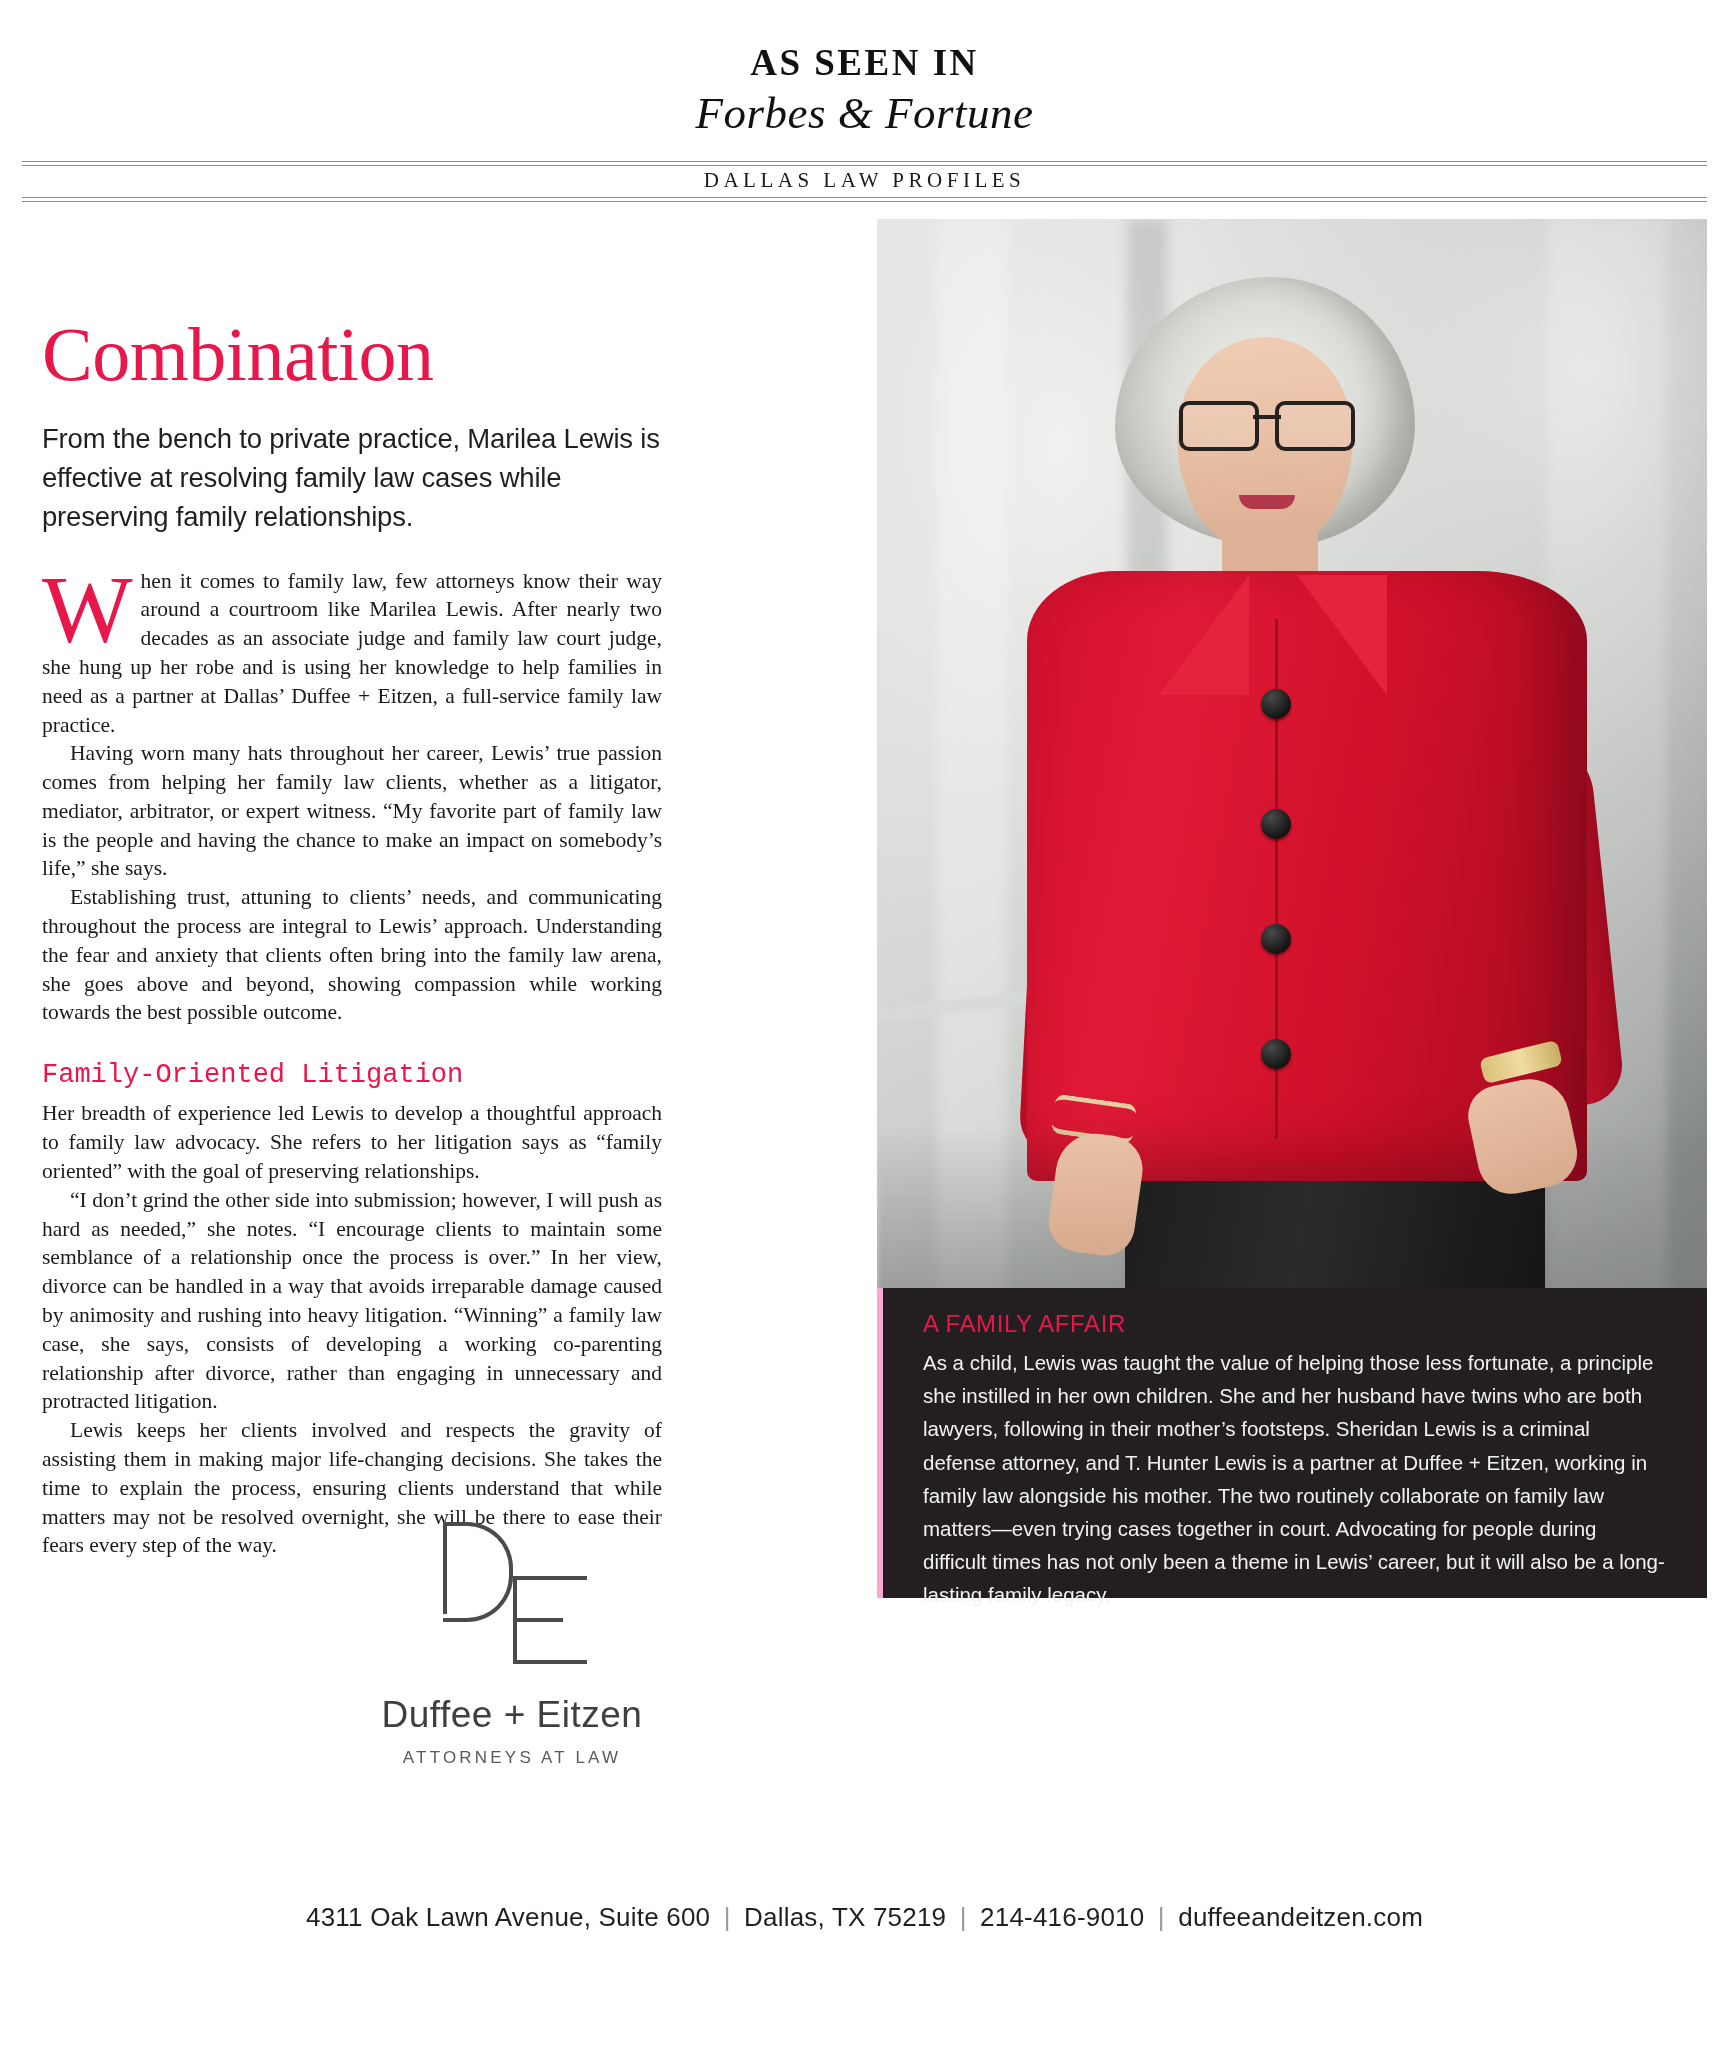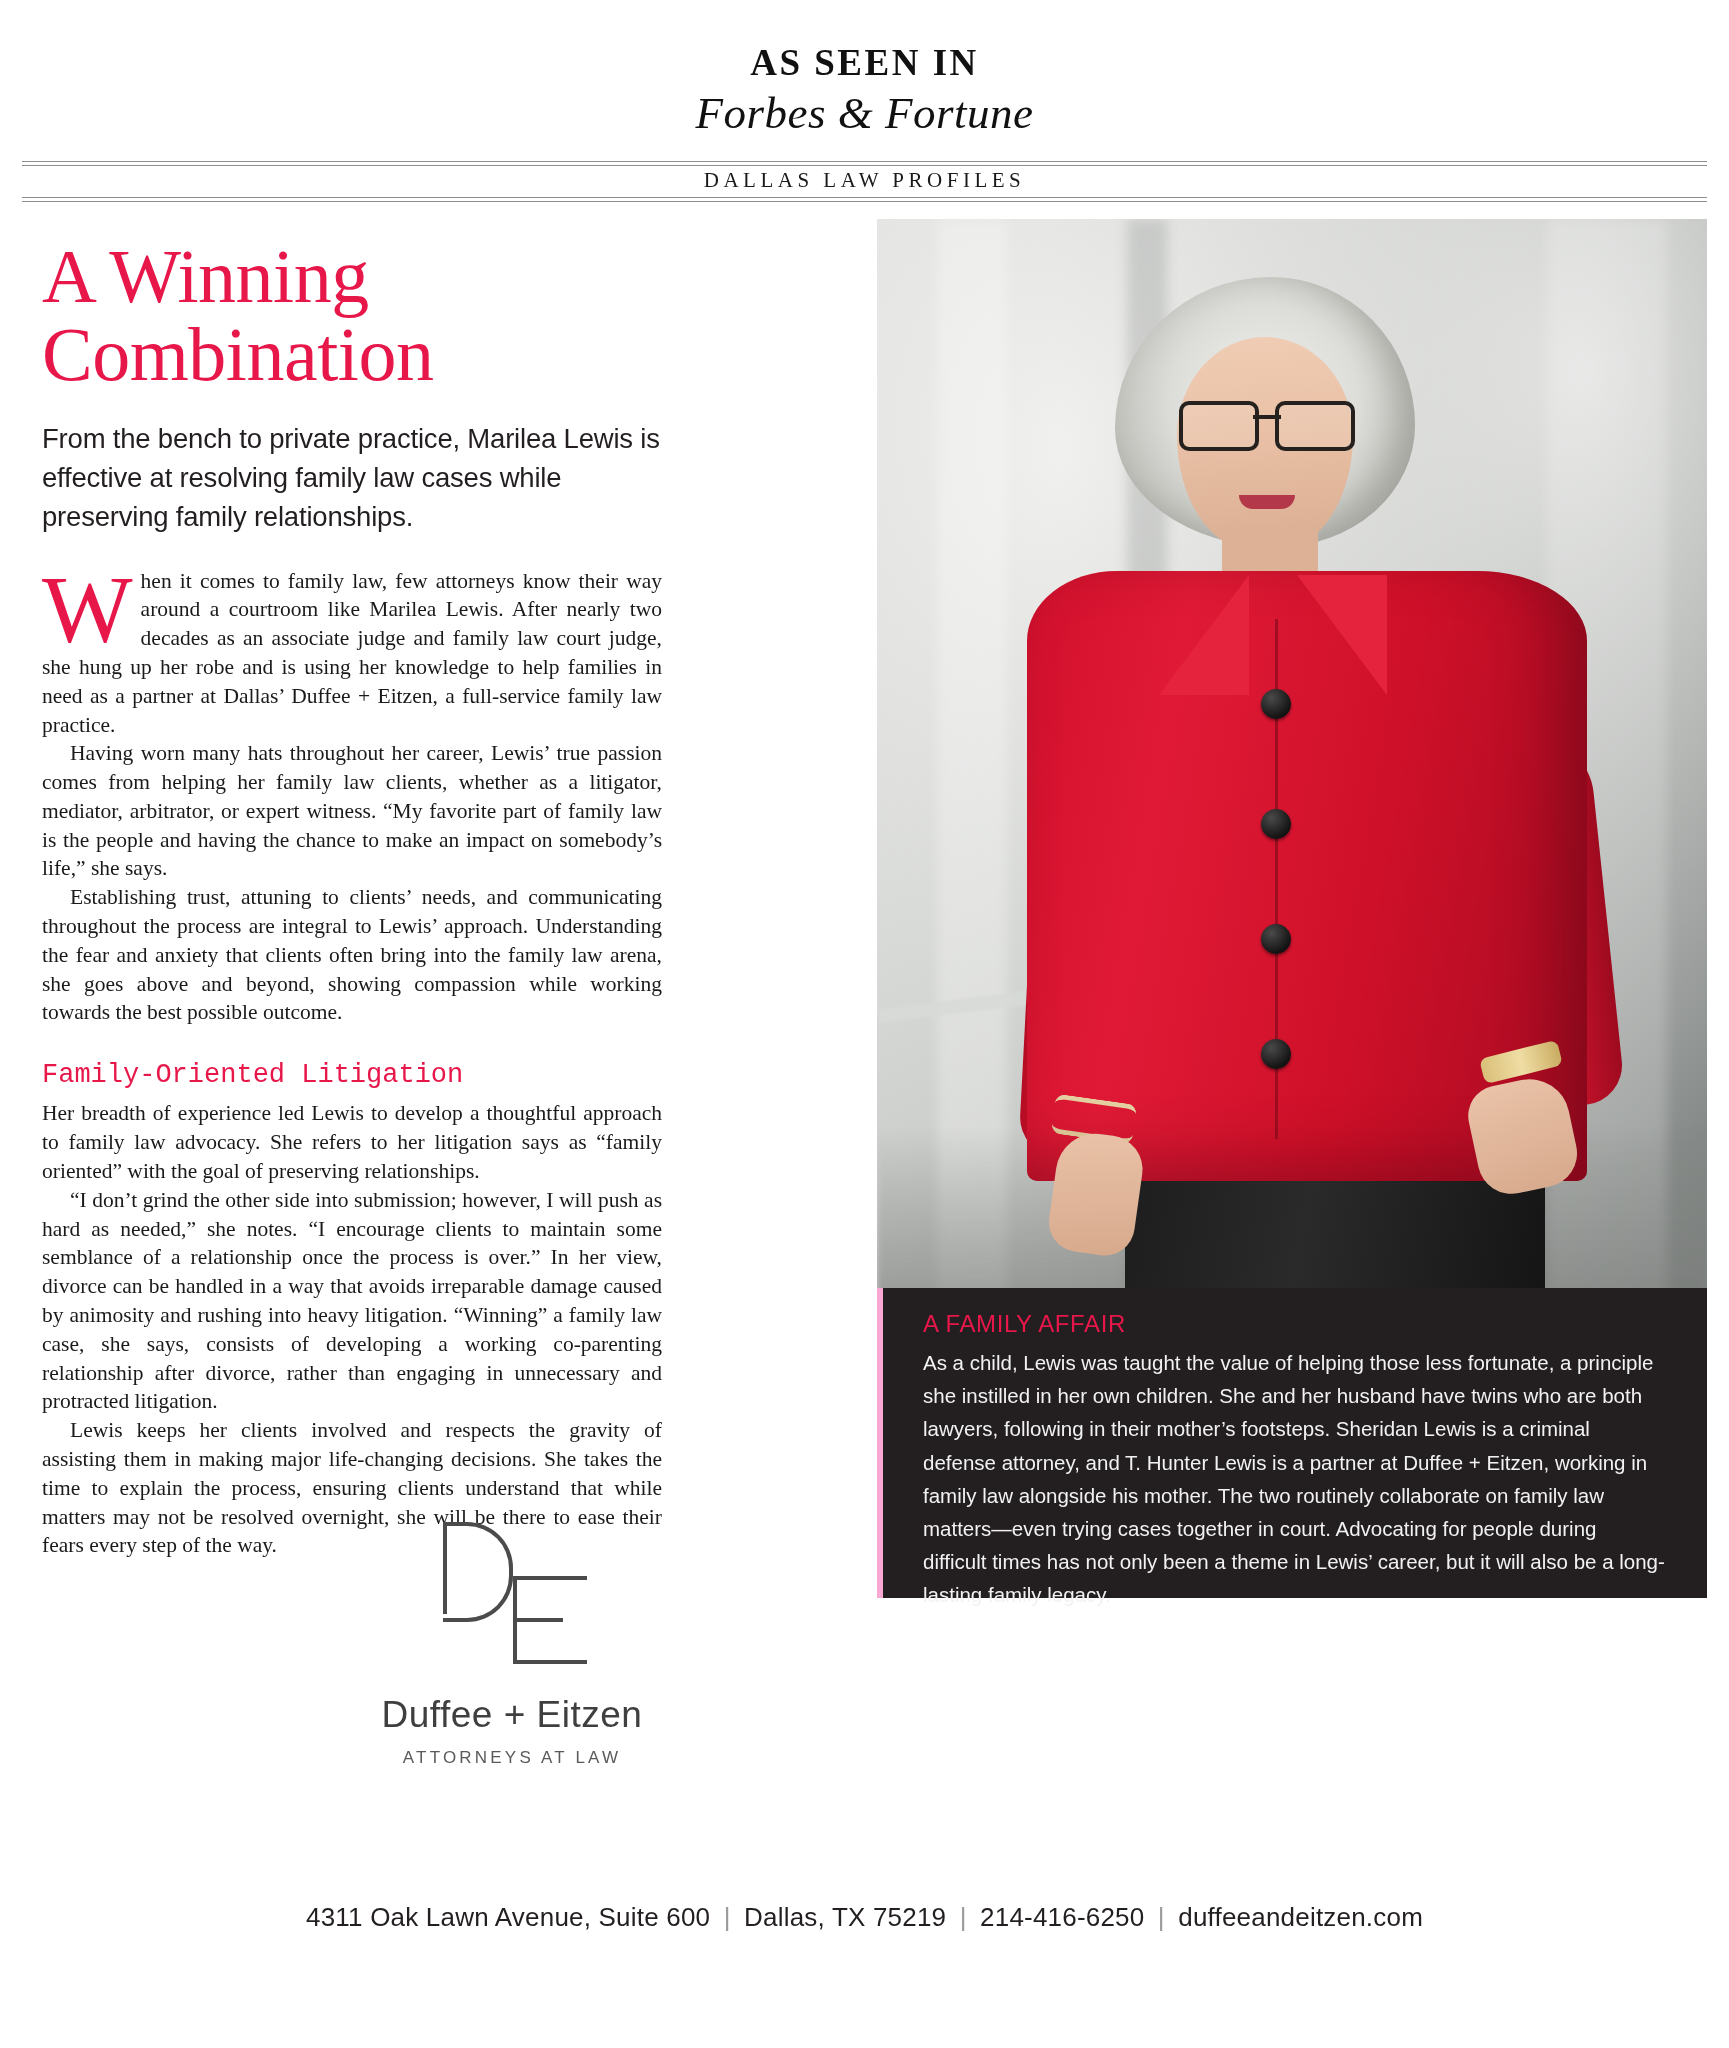--- a/index.html
+++ b/index.html
@@ -394,21 +394,21 @@
   <div class="rule-line l2"></div>
   <div class="rule-line l3"></div>
   <div class="rule-line l4"></div>
   <div class="section-kicker">DALLAS LAW PROFILES</div>
 </div>
 
 <div class="content">
   <div class="col-left">
     <div class="col-left-inner">
       <h1 class="headline">
-        <span>A Winning</span><br>
+        <br>
         <span>Combination</span>
       </h1>
 
       <div class="deck">From the bench to private practice, Marilea Lewis is effective at resolving family law cases while preserving family relationships.</div>
 
       <div class="body-text">
         <p class="first"><span class="dropcap">W</span><span>hen it comes to family law, few attorneys know their way around a courtroom like Marilea Lewis. After nearly two decades as an associate judge and family law court judge, she hung up her robe and is using her knowledge to help families in need as a partner at Dallas’ Duffee + Eitzen, a full-service family law practice.</span></p>
         <p>Having worn many hats throughout her career, Lewis’ true passion comes from helping her family law clients, whether as a litigator, mediator, arbitrator, or expert witness. “My favorite part of family law is the people and having the chance to make an impact on somebody’s life,” she says.</p>
         <p>Establishing trust, attuning to clients’ needs, and communicating throughout the process are integral to Lewis’ approach. Understanding the fear and anxiety that clients often bring into the family law arena, she goes above and beyond, showing compassion while working towards the best possible outcome.</p>
 
@@ -477,16 +477,16 @@
   </div>
   <div class="logo-name">Duffee + Eitzen</div>
   <div class="logo-sub">ATTORNEYS AT LAW</div>
 </div>
 
 <div class="footer">
   <span>4311 Oak Lawn Avenue, Suite 600</span>
   <span class="sep">|</span>
   <span>Dallas, TX 75219</span>
   <span class="sep">|</span>
-  <span>214-416-6250</span>
+  <span>214-416-9010</span>
   <span class="sep">|</span>
   <span>duffeeandeitzen.com</span>
 </div>
 
 </body></html>

